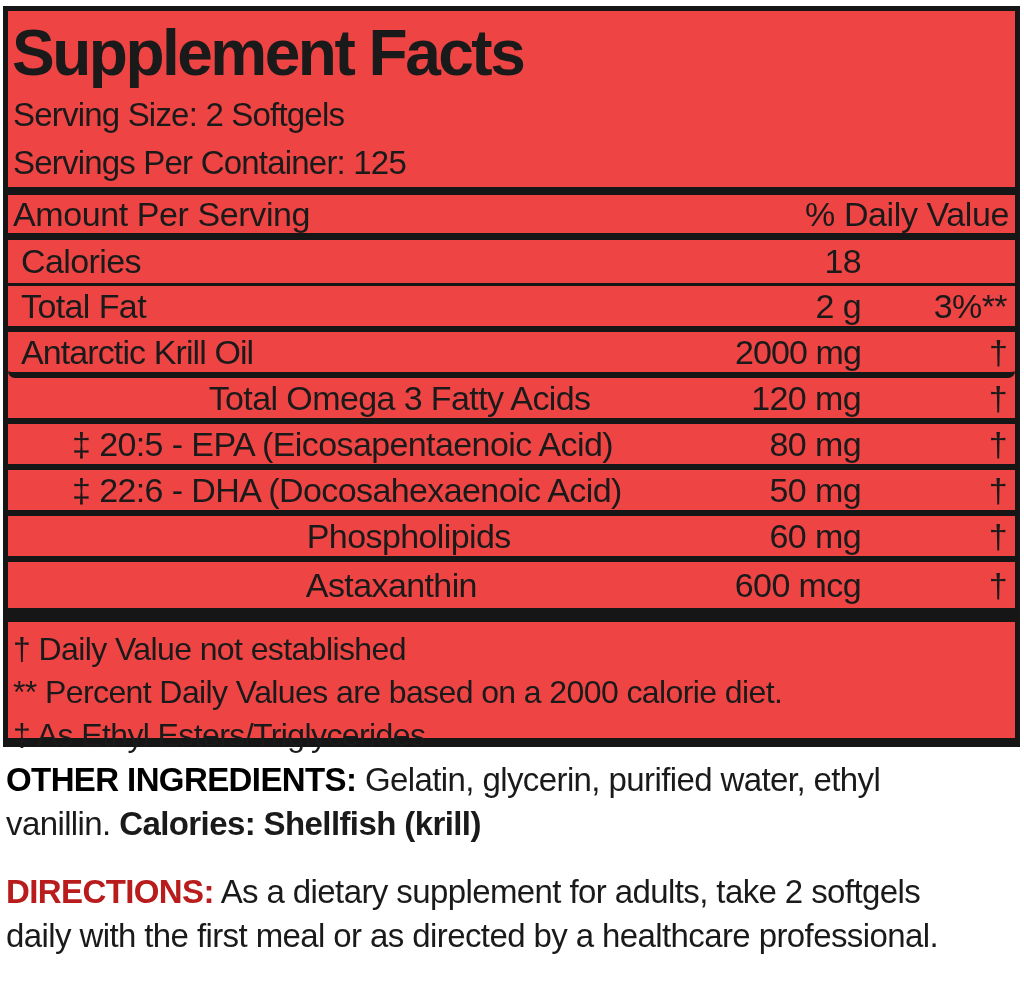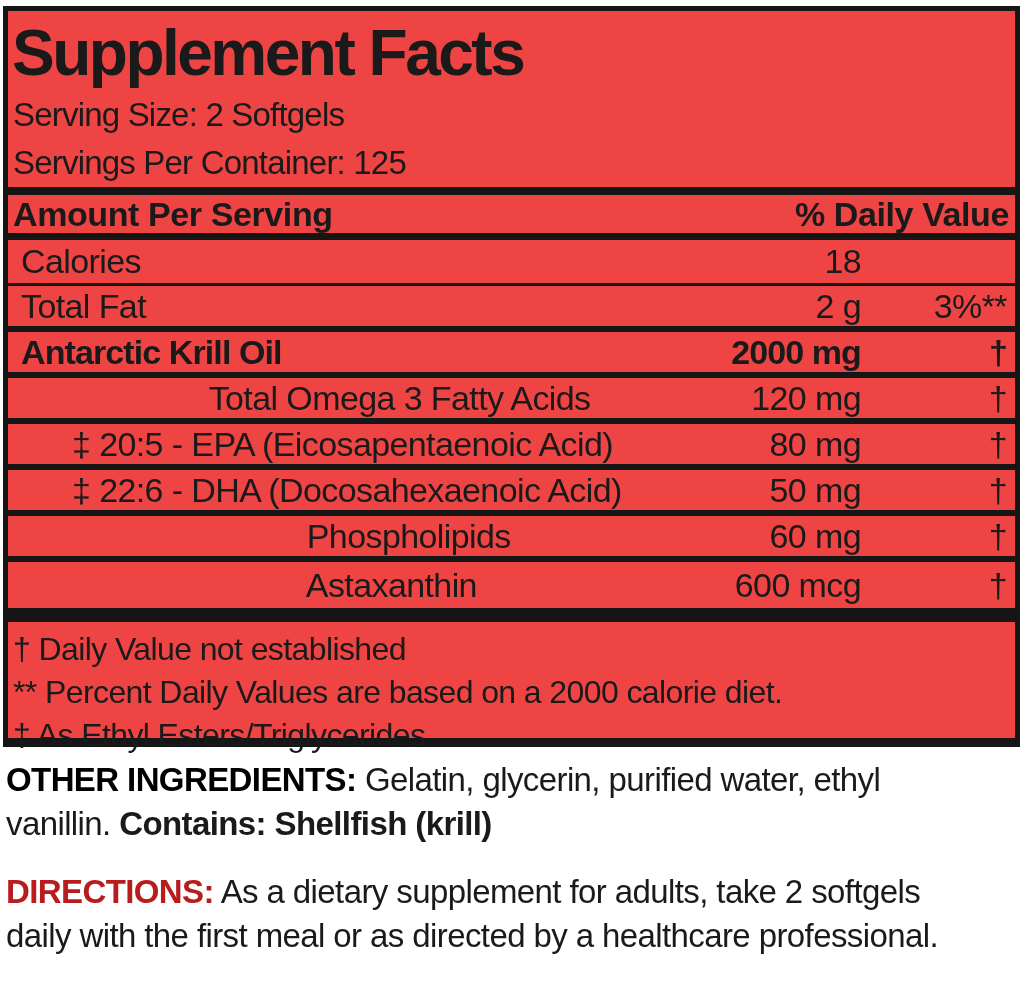--- a/index.html
+++ b/index.html
@@ -38,40 +38,40 @@
     background: #161616;
     margin-top: 4px;
   }
   .bar-thick {
     height: 14px;
     background: #161616;
   }
   .hdr-row {
     display: flex;
     align-items: center;
-    font-weight: bold;
+    font-weight: normal;
     font-size: 34px;
     height: 45px;
     border-bottom: 7px solid #161616;
     padding: 0 6px 0 5px;
   }
   .hdr-row .hdr-left { flex: 1; }
   .hdr-row .hdr-right { text-align: center; }
   .t-row {
     display: flex;
     align-items: center;
     font-size: 34px;
     height: 46px;
     border-bottom: 6px solid #161616;
     letter-spacing: -0.6px;
     padding-left: 8px;
   }
   .t-row.thin-sep { border-bottom-width: 3px; }
   .t-row.no-sep { border-bottom: none; }
-  .t-row.bold { font-weight: bold; letter-spacing: -0.9px; }
+  .t-row.bold { font-weight: normal; letter-spacing: -0.9px; border-radius: 7px; }
   .cell-name { flex: 1; padding-left: 5px; }
   .ind-1 .cell-name { padding-left: 32px; text-align: center; }
   .ind-2 .cell-name { padding-left: 56px; }
   .cell-amount { text-align: right; white-space: nowrap; }
   .cell-dv {
     width: 154px;
     text-align: right;
     padding-right: 8px;
     white-space: nowrap;
   }
@@ -160,18 +160,18 @@
 
   <div class="footnotes">
     <div>† Daily Value not established</div>
     <div>** Percent Daily Values are based on a 2000 calorie diet.</div>
     <div>‡ As Ethyl Esters/Triglycerides</div>
   </div>
 </div>
 
 <div class="below">
   <div class="para">
-    <span class="red-label" id="oi-label" style="color: #000000;">OTHER INGREDIENTS:</span><span> Gelatin, glycerin, purified water, ethyl vanillin. </span><span class="bold-black">Contains: Shellfish (krill)</span>
+    <span class="red-label" id="oi-label" style="color: #000000;">OTHER INGREDIENTS:</span><span> Gelatin, glycerin, purified water, ethyl vanillin. </span><span class="bold-black">Calories: Shellfish (krill)</span>
   </div>
   <div class="para">
     <span class="red-label" id="dir-label" style="color: #b91c1c;">DIRECTIONS:</span><span> As a dietary supplement for adults, take 2 softgels daily with the first meal or as directed by a healthcare professional.</span>
   </div>
 </div>
 
 </body></html>

